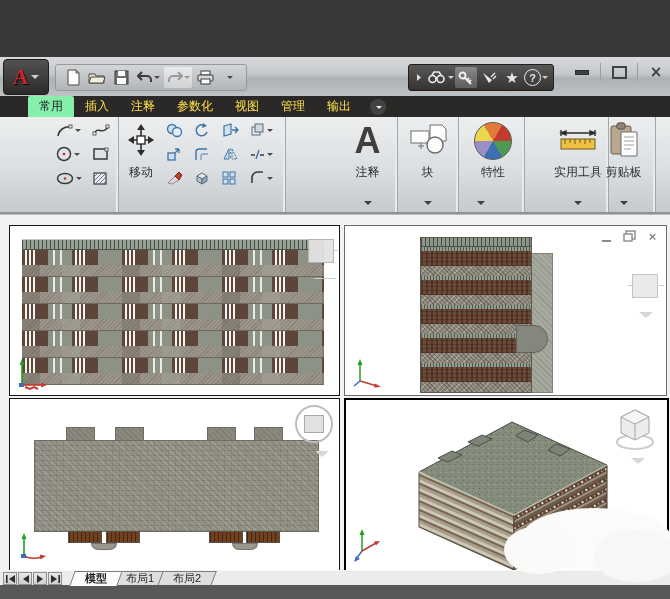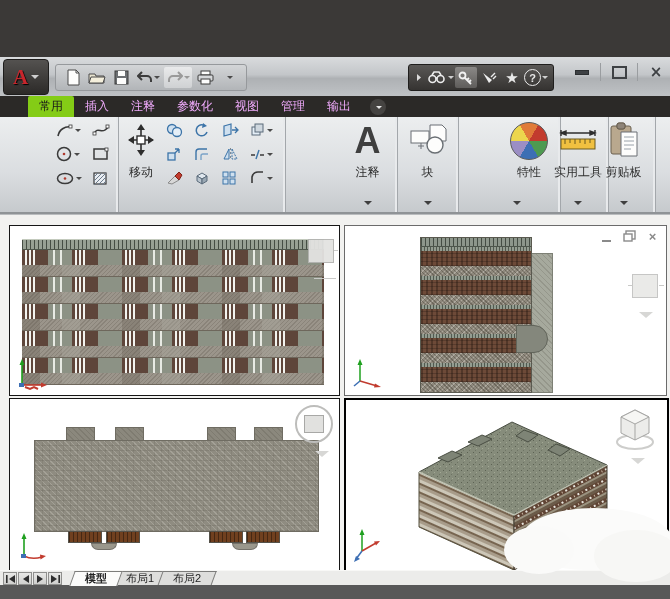--- a/index.html
+++ b/index.html
@@ -33,22 +33,22 @@
   .ic-caret{width:0;height:0;border-left:3px solid transparent;border-right:3px solid transparent;border-top:3px solid #cfcfcf;}
   .win-controls{left:568px;top:62px;display:flex;gap:4px;align-items:center;}
   .wc-btn{width:28px;height:20px;display:flex;align-items:center;justify-content:center;cursor:pointer;}
   .wc-min{width:12px;height:3px;background:#3e4144;border:1px solid #2c2f31;}
   .wc-res{width:11px;height:9px;border:2px solid #3e4144;background:transparent;}
   .wc-close{font-size:15px;font-weight:bold;color:#3e4144;font-family:"DejaVu Sans",sans-serif;}
   .wc-sep{width:1px;height:18px;background:#9a9da0;}
 
   
   .tabbar{left:0;top:96px;width:670px;height:21px;background:#2b2927;display:flex;align-items:flex-end;padding-left:28px;box-sizing:border-box;}
-  .rtab{height:21px;line-height:21px;padding:0 11px;font-size:12px;color:#f0abfc;cursor:pointer;}
-  .rtab.active{background:#84cc16;color:#1a1a1a;border-radius:2px 2px 0 0;text-align:center;}
+  .rtab{height:21px;line-height:21px;padding:0 11px;font-size:12px;color:#fde047;cursor:pointer;}
+  .rtab.active{background:#86efac;color:#1a1a1a;border-radius:2px 2px 0 0;text-align:center;}
   .ribbon-toggle{width:16px;height:16px;border-radius:50%;background:#454341;margin:0 0 2px 8px;
     display:flex;align-items:center;justify-content:center;cursor:pointer;}
   .ribbon-toggle .mini-caret{border-top-color:#e8e8e8;}
 
   
   .ribbon{left:0;top:117px;width:670px;height:97px;
     background:linear-gradient(#eceeef 0%,#dadde0 60%,#c6cacd 100%);
     border-bottom:2px solid #8f9396;box-sizing:border-box;}
   .panel{position:absolute;top:0;height:95px;border-right:1px solid #a3a7ab;box-shadow:inset -2px 0 0 #e8eaec;}
   .plabel-row{position:absolute;bottom:0;left:0;right:0;height:18px;display:flex;align-items:center;justify-content:center;gap:5px;
@@ -425,21 +425,21 @@
             <circle cx="27" cy="22" r="8" fill="#fdfdfc" stroke="#6a6f74" stroke-width="1.4"></circle>
             <path d="M13 20 v6 M10 23 h6" stroke="#6a6f74"></path>
           </svg>
       </div>
       <div class="sp-label">块</div>
       <div class="plabel-row">
           <span class="tri"></span>
         </div>
     </div>
 
-    <div class="panel" style="left:474px;width:62px;padding-left:24px;">
+    <div class="panel" style="left:438px;width:62px;padding-left:24px;">
       <div class="sp-ico">
         <div style="width:36px;height:36px;border-radius:50%;border:1px solid #5a5a5a;
              background:conic-gradient(from -90deg,#ecd64d 0 60deg,#e07b39 60deg 120deg,#c23b2e 120deg 180deg,#4e9a51 180deg 240deg,#3d6fb4 240deg 300deg,#9b8ec4 300deg 360deg);"></div>
       </div>
       <div class="sp-label">特性</div>
       <div class="plabel-row">
           <span class="tri"></span>
         </div>
     </div>
 

